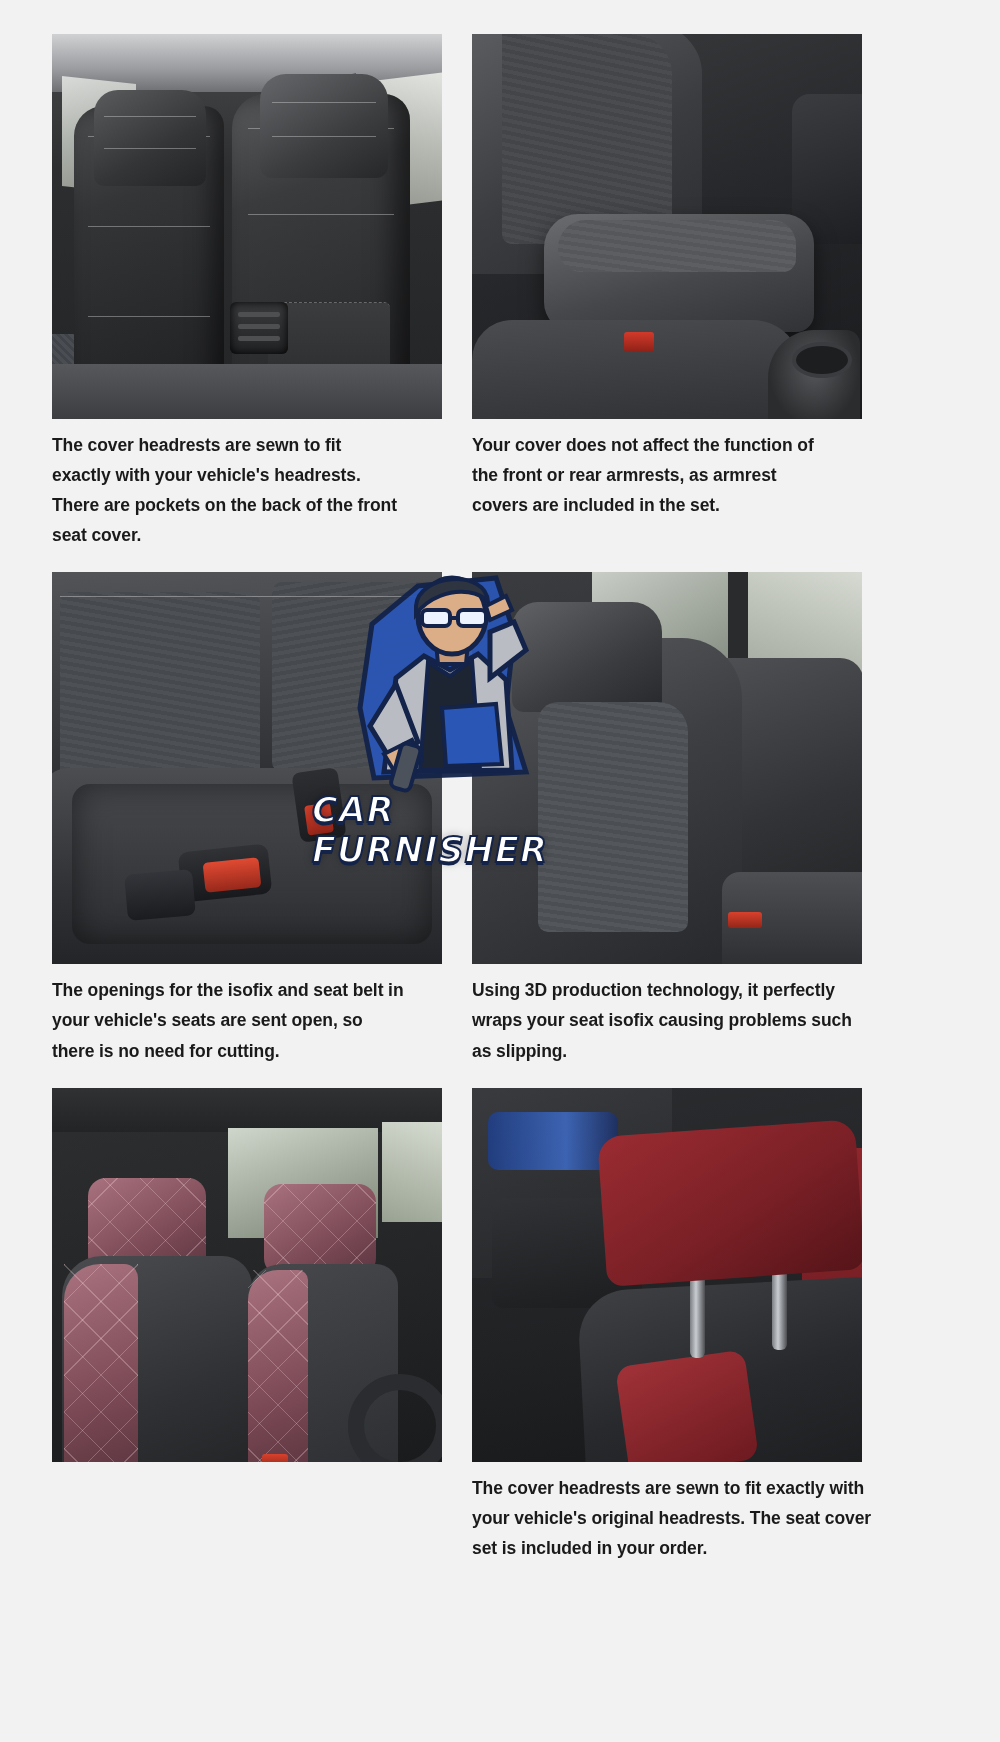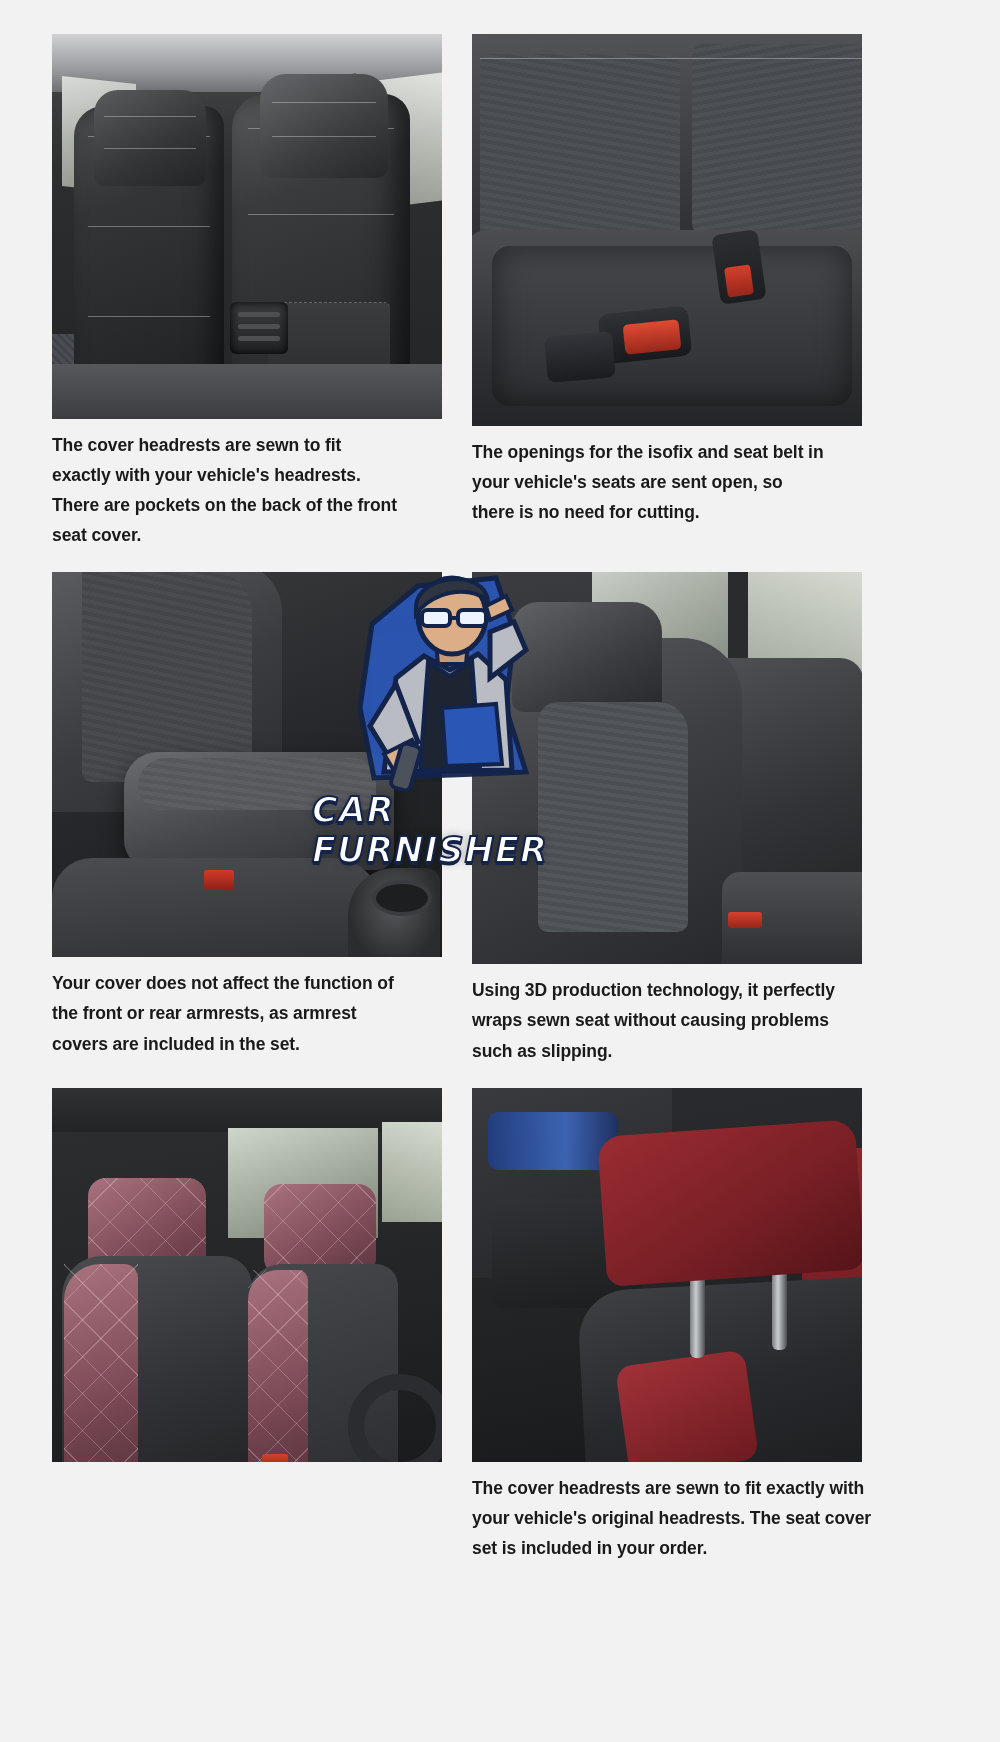--- a/index.html
+++ b/index.html
@@ -412,20 +412,35 @@
         </div>
         <div class="layer pocket"></div>
         <div class="layer vent">
           <div class="layer ventbar" style="left:8px;top:10px;width:42px;"></div>
           <div class="layer ventbar" style="left:8px;top:22px;width:42px;"></div>
           <div class="layer ventbar" style="left:8px;top:34px;width:42px;"></div>
         </div>
         <div class="layer console"></div>
       </div>
       <div class="caption">The cover headrests are sewn to fit exactly with your vehicle's headrests. There are pockets on the back of the front seat cover.</div>
+    </div>
+
+    <div class="cell">
+      <div class="photo h385 p2">
+        <div class="layer backrest"></div>
+        <div class="layer suede"></div>
+        <div class="layer shift"></div>
+        <div class="layer arm"></div>
+        <div class="layer armtop"></div>
+        <div class="layer seatbase"></div>
+        <div class="layer redbuckle"></div>
+        <div class="layer cup"></div>
+        <div class="layer cupring"></div>
+      </div>
+      <div class="caption">Your cover does not affect the function of the front or rear armrests, as armrest covers are included in the set.</div>
     </div>
 
     <div class="cell">
       <div class="photo h392 p3">
         <div class="layer benchback"></div>
         <div class="layer suedeL"></div>
         <div class="layer suedeR"></div>
         <div class="layer stitchline" style="left:8px;top:24px;width:386px;"></div>
         <div class="layer stitchline" style="left:8px;top:198px;width:386px;"></div>
         <div class="layer seatpan"></div>
@@ -433,47 +448,32 @@
         <div class="layer buckleA"></div>
         <div class="layer buckleAred"></div>
         <div class="layer buckleB"></div>
         <div class="layer buckleBred"></div>
         <div class="layer isofix"></div>
       </div>
       <div class="caption">The openings for the isofix and seat belt in your vehicle's seats are sent open, so there is no need for cutting.</div>
     </div>
 
     <div class="cell">
-      <div class="photo h385 p2">
-        <div class="layer backrest"></div>
-        <div class="layer suede"></div>
-        <div class="layer shift"></div>
-        <div class="layer arm"></div>
-        <div class="layer armtop"></div>
-        <div class="layer seatbase"></div>
-        <div class="layer redbuckle"></div>
-        <div class="layer cup"></div>
-        <div class="layer cupring"></div>
-      </div>
-      <div class="caption">Your cover does not affect the function of the front or rear armrests, as armrest covers are included in the set.</div>
-    </div>
-
-    <div class="cell">
       <div class="photo h392 p4">
         <div class="layer glassA"></div>
         <div class="layer pillar"></div>
         <div class="layer glassB"></div>
         <div class="layer seatrear"></div>
         <div class="layer seatfront"></div>
         <div class="layer headrest4"></div>
         <div class="layer suedepanel"></div>
         <div class="layer console4"></div>
         <div class="layer redtab"></div>
       </div>
-      <div class="caption wide">Using 3D production technology, it perfectly wraps sewn seat without causing problems such as slipping.</div>
+      <div class="caption wide">Using 3D production technology, it perfectly wraps your seat isofix causing problems such as slipping.</div>
     </div>
 
     <div class="cell">
       <div class="photo h374 p5">
         <div class="layer roof5"></div>
         <div class="layer win5"></div>
         <div class="layer win5b"></div>
         <div class="layer headA">
           <div class="quilt"></div>
         </div>

